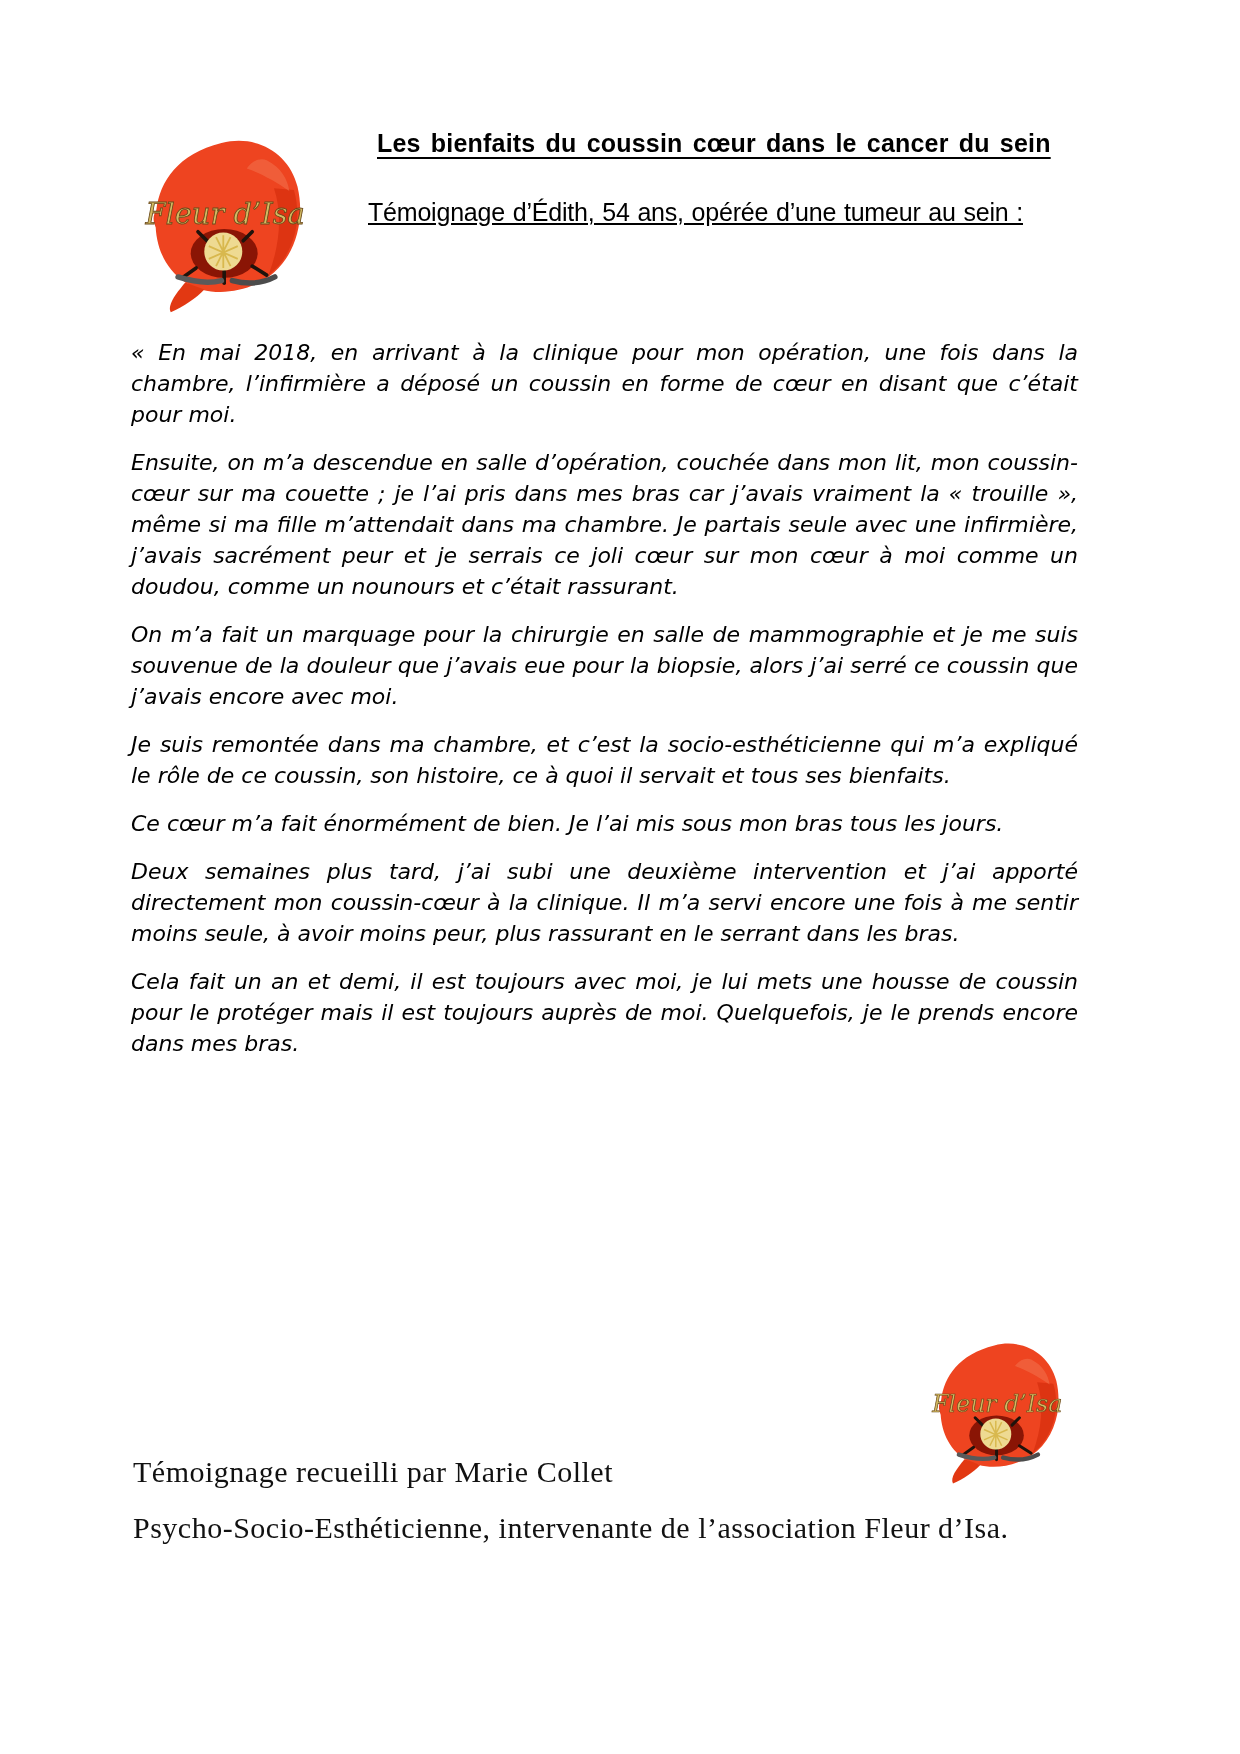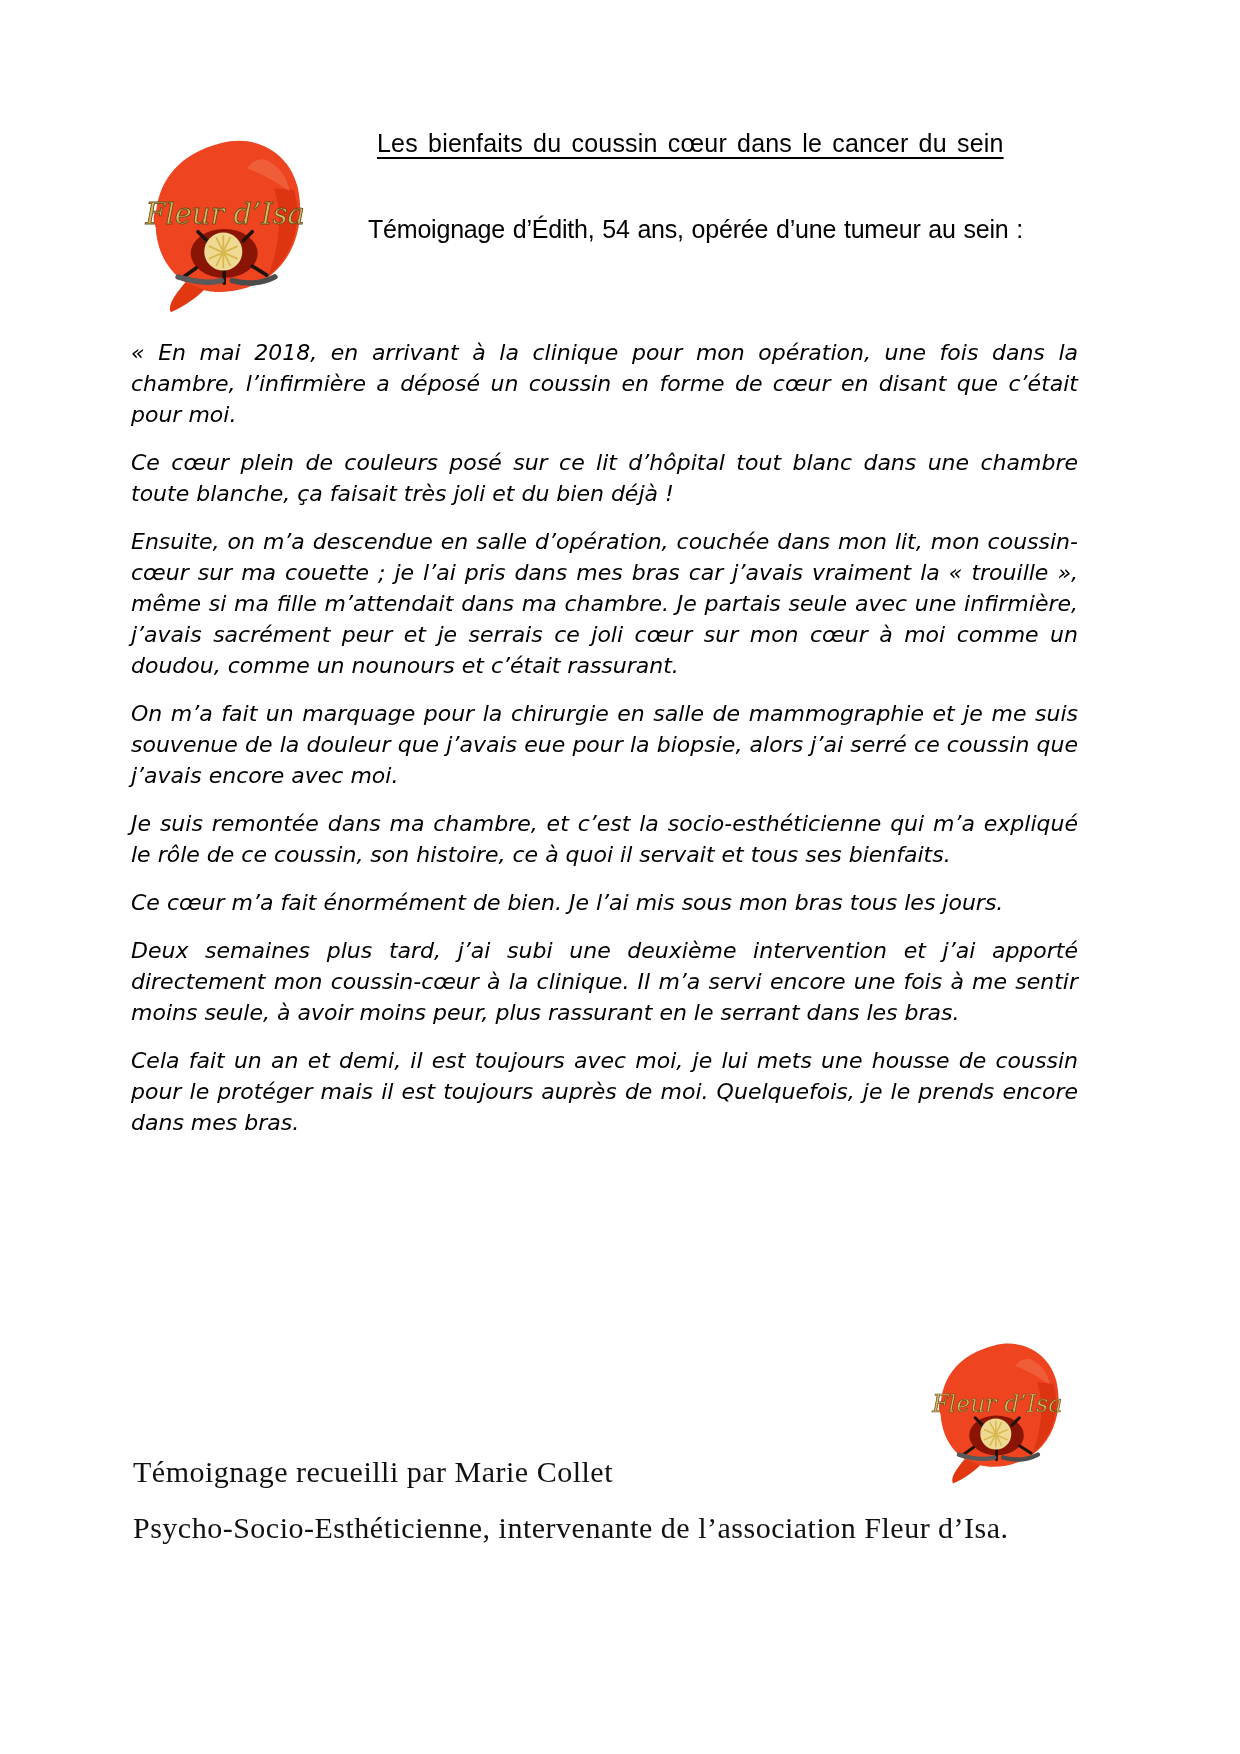--- a/index.html
+++ b/index.html
@@ -17,28 +17,30 @@
   .logo-bottom { left: 919px; top: 1338px; width: 158px; height: 155px; }
   .doc-title {
     position: absolute;
     left: 377px; top: 129px;
     font-size: 25px;
     letter-spacing: 0.2px;
     word-spacing: 3px;
     text-decoration: underline;
     text-underline-offset: 5px;
     white-space: nowrap;
+    font-weight: bold;
   }
   .doc-subtitle {
     position: absolute;
-    left: 368px; top: 215px;
+    left: 368px; top: 198px;
     font-size: 25px;
     letter-spacing: -0.2px;
     word-spacing: 1px;
     white-space: nowrap;
+    text-decoration: underline;
   }
   .body-text {
     position: absolute;
     left: 131px; top: 337px;
     width: 959px;
     font-family: "DejaVu Sans", sans-serif;
     font-style: italic;
     font-size: 22px;
     line-height: 31px;
     text-align: justify;
@@ -81,21 +83,20 @@
       </g>
       <text x="104" y="100" text-anchor="middle" font-size="32" font-style="italic" font-family="'DejaVu Serif', serif" fill="#d2ba62" stroke="#69481a" stroke-width="0.9">Fleur d’Isa</text>
     </svg>
   </div>
 
   <div class="doc-title">Les bienfaits du coussin cœur dans le cancer du sein</div>
   <div class="doc-subtitle">Témoignage d’Édith, 54 ans, opérée d’une tumeur au sein :</div>
 
   <div class="body-text">
     <p>« En mai 2018, en arrivant à la clinique pour mon opération, une fois dans la chambre, l’infirmière a déposé un coussin en forme de cœur en disant que c’était pour moi.</p>
-    <p>Ce cœur plein de couleurs posé sur ce lit d’hôpital tout blanc dans une chambre toute blanche, ça faisait très joli et du bien déjà !</p>
     <p>Ensuite, on m’a descendue en salle d’opération, couchée dans mon lit, mon coussin-cœur sur ma couette ; je l’ai pris dans mes bras car j’avais vraiment la « trouille », même si ma fille m’attendait dans ma chambre. Je partais seule avec une infirmière, j’avais sacrément peur et je serrais ce joli cœur sur mon cœur à moi comme un doudou, comme un nounours et c’était rassurant.</p>
     <p>On m’a fait un marquage pour la chirurgie en salle de mammographie et je me suis souvenue de la douleur que j’avais eue pour la biopsie, alors j’ai serré ce coussin que j’avais encore avec moi.</p>
     <p>Je suis remontée dans ma chambre, et c’est la socio-esthéticienne qui m’a expliqué le rôle de ce coussin, son histoire, ce à quoi il servait et tous ses bienfaits.</p>
     <p>Ce cœur m’a fait énormément de bien. Je l’ai mis sous mon bras tous les jours.</p>
     <p>Deux semaines plus tard, j’ai subi une deuxième intervention et j’ai apporté directement mon coussin-cœur à la clinique. Il m’a servi encore une fois à me sentir moins seule, à avoir moins peur, plus rassurant en le serrant dans les bras.</p>
     <p>Cela fait un an et demi, il est toujours avec moi, je lui mets une housse de coussin pour le protéger mais il est toujours auprès de moi. Quelquefois, je le prends encore dans mes bras.</p>
   </div>
 
   <div class="logo logo-bottom">
     <svg viewBox="0 0 210 210" width="100%" height="100%">

